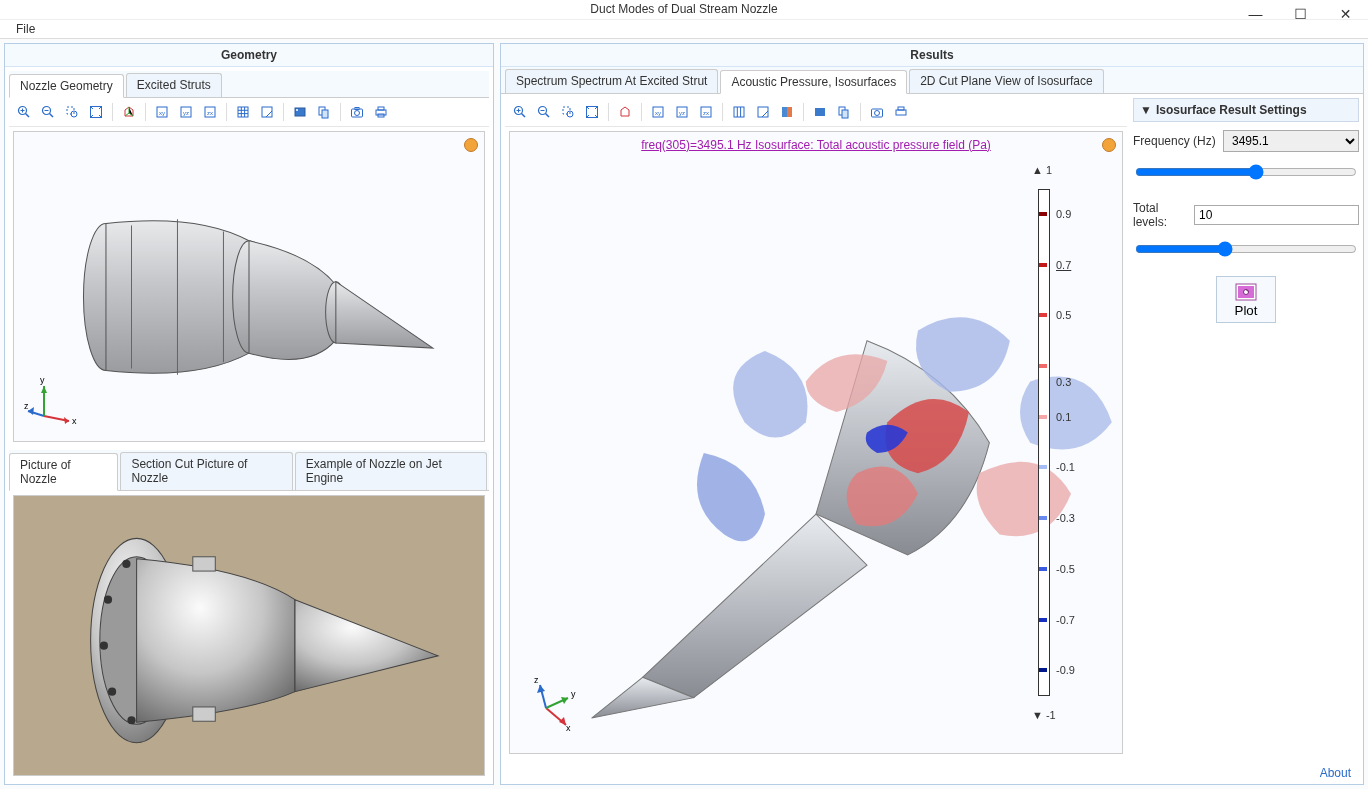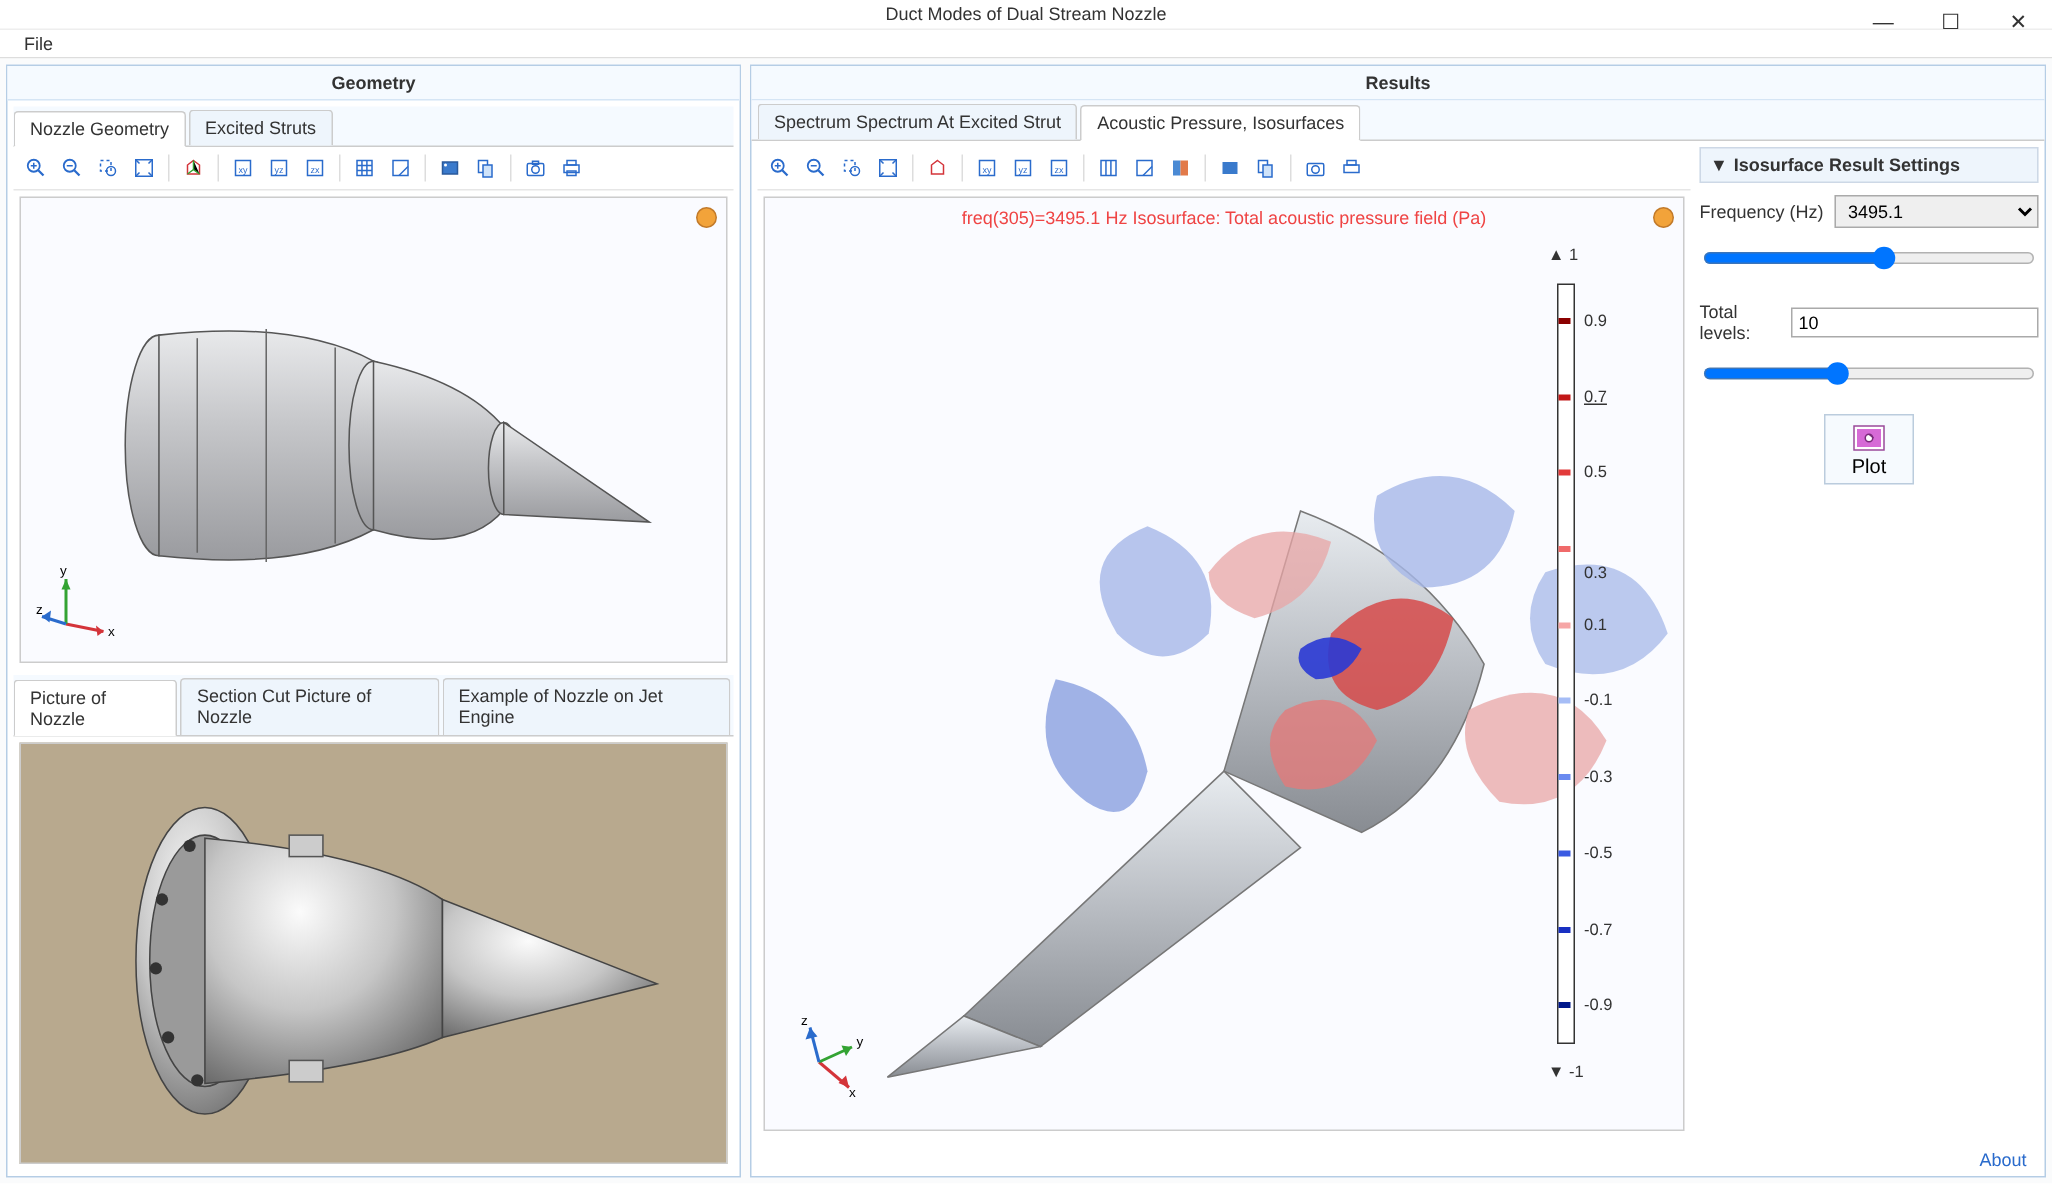--- a/index.html
+++ b/index.html
@@ -60,21 +60,21 @@
 
 
 .colorbar { position: absolute; right: 24px; top: 32px; width: 60px; bottom: 32px; }
 .cb-rail { position: absolute; left: 0; top: 25px; bottom: 25px; width: 12px; border: 1px solid #333; background: #fff; }
 .cb-tick { position: absolute; left: 1px; width: 8px; height: 4px; }
 .cb-lbl { position: absolute; left: 18px; font-size: 11px; transform: translateY(-50%); }
 
 .footer { text-align: right; padding: 4px 12px; font-size: 12px; }
 .footer a { color: #2a6bcc; cursor: pointer; }
 
-.plot-title { text-align: center; font-size: 12px; padding: 6px 40px; color: #ef4444; }
+.plot-title { text-align: center; font-size: 12px; padding: 6px 40px; color: #a21caf; text-decoration: underline; }
 
 .corner-badge { position: absolute; right: 6px; top: 6px; width: 14px; height: 14px; border-radius: 50%; background: #f2a33a; border: 1px solid #c27a2a; }
 </style>
 </head>
 <body>
 
 <div class="titlebar">
   <span class="titlebar-text">Duct Modes of Dual Stream Nozzle</span>
   <div class="win-controls">
     <div class="win-btn">—</div>
@@ -277,20 +277,21 @@
 
     </div>
   </div>
 
   <div class="panel panel-right">
     <div class="panel-header">Results</div>
 
     <div class="tabs" style="padding-left:4px;">
       <div class="tab">Spectrum Spectrum At Excited Strut</div>
       <div class="tab active">Acoustic Pressure, Isosurfaces</div>
+      <div class="tab">2D Cut Plane View of Isosurface</div>
     </div>
 
     <div class="right-body">
 
       <div class="plot-col">
         <div class="toolbar">
           <div class="tb-btn">
               <svg width="14" height="14" viewBox="0 0 14 14">
                 <circle cx="5.5" cy="5.5" r="4" fill="none" stroke="#2a6bcc" stroke-width="1.2"></circle>
                 <line x1="8.5" y1="8.5" x2="12" y2="12" stroke="#2a6bcc" stroke-width="1.5"></line>

